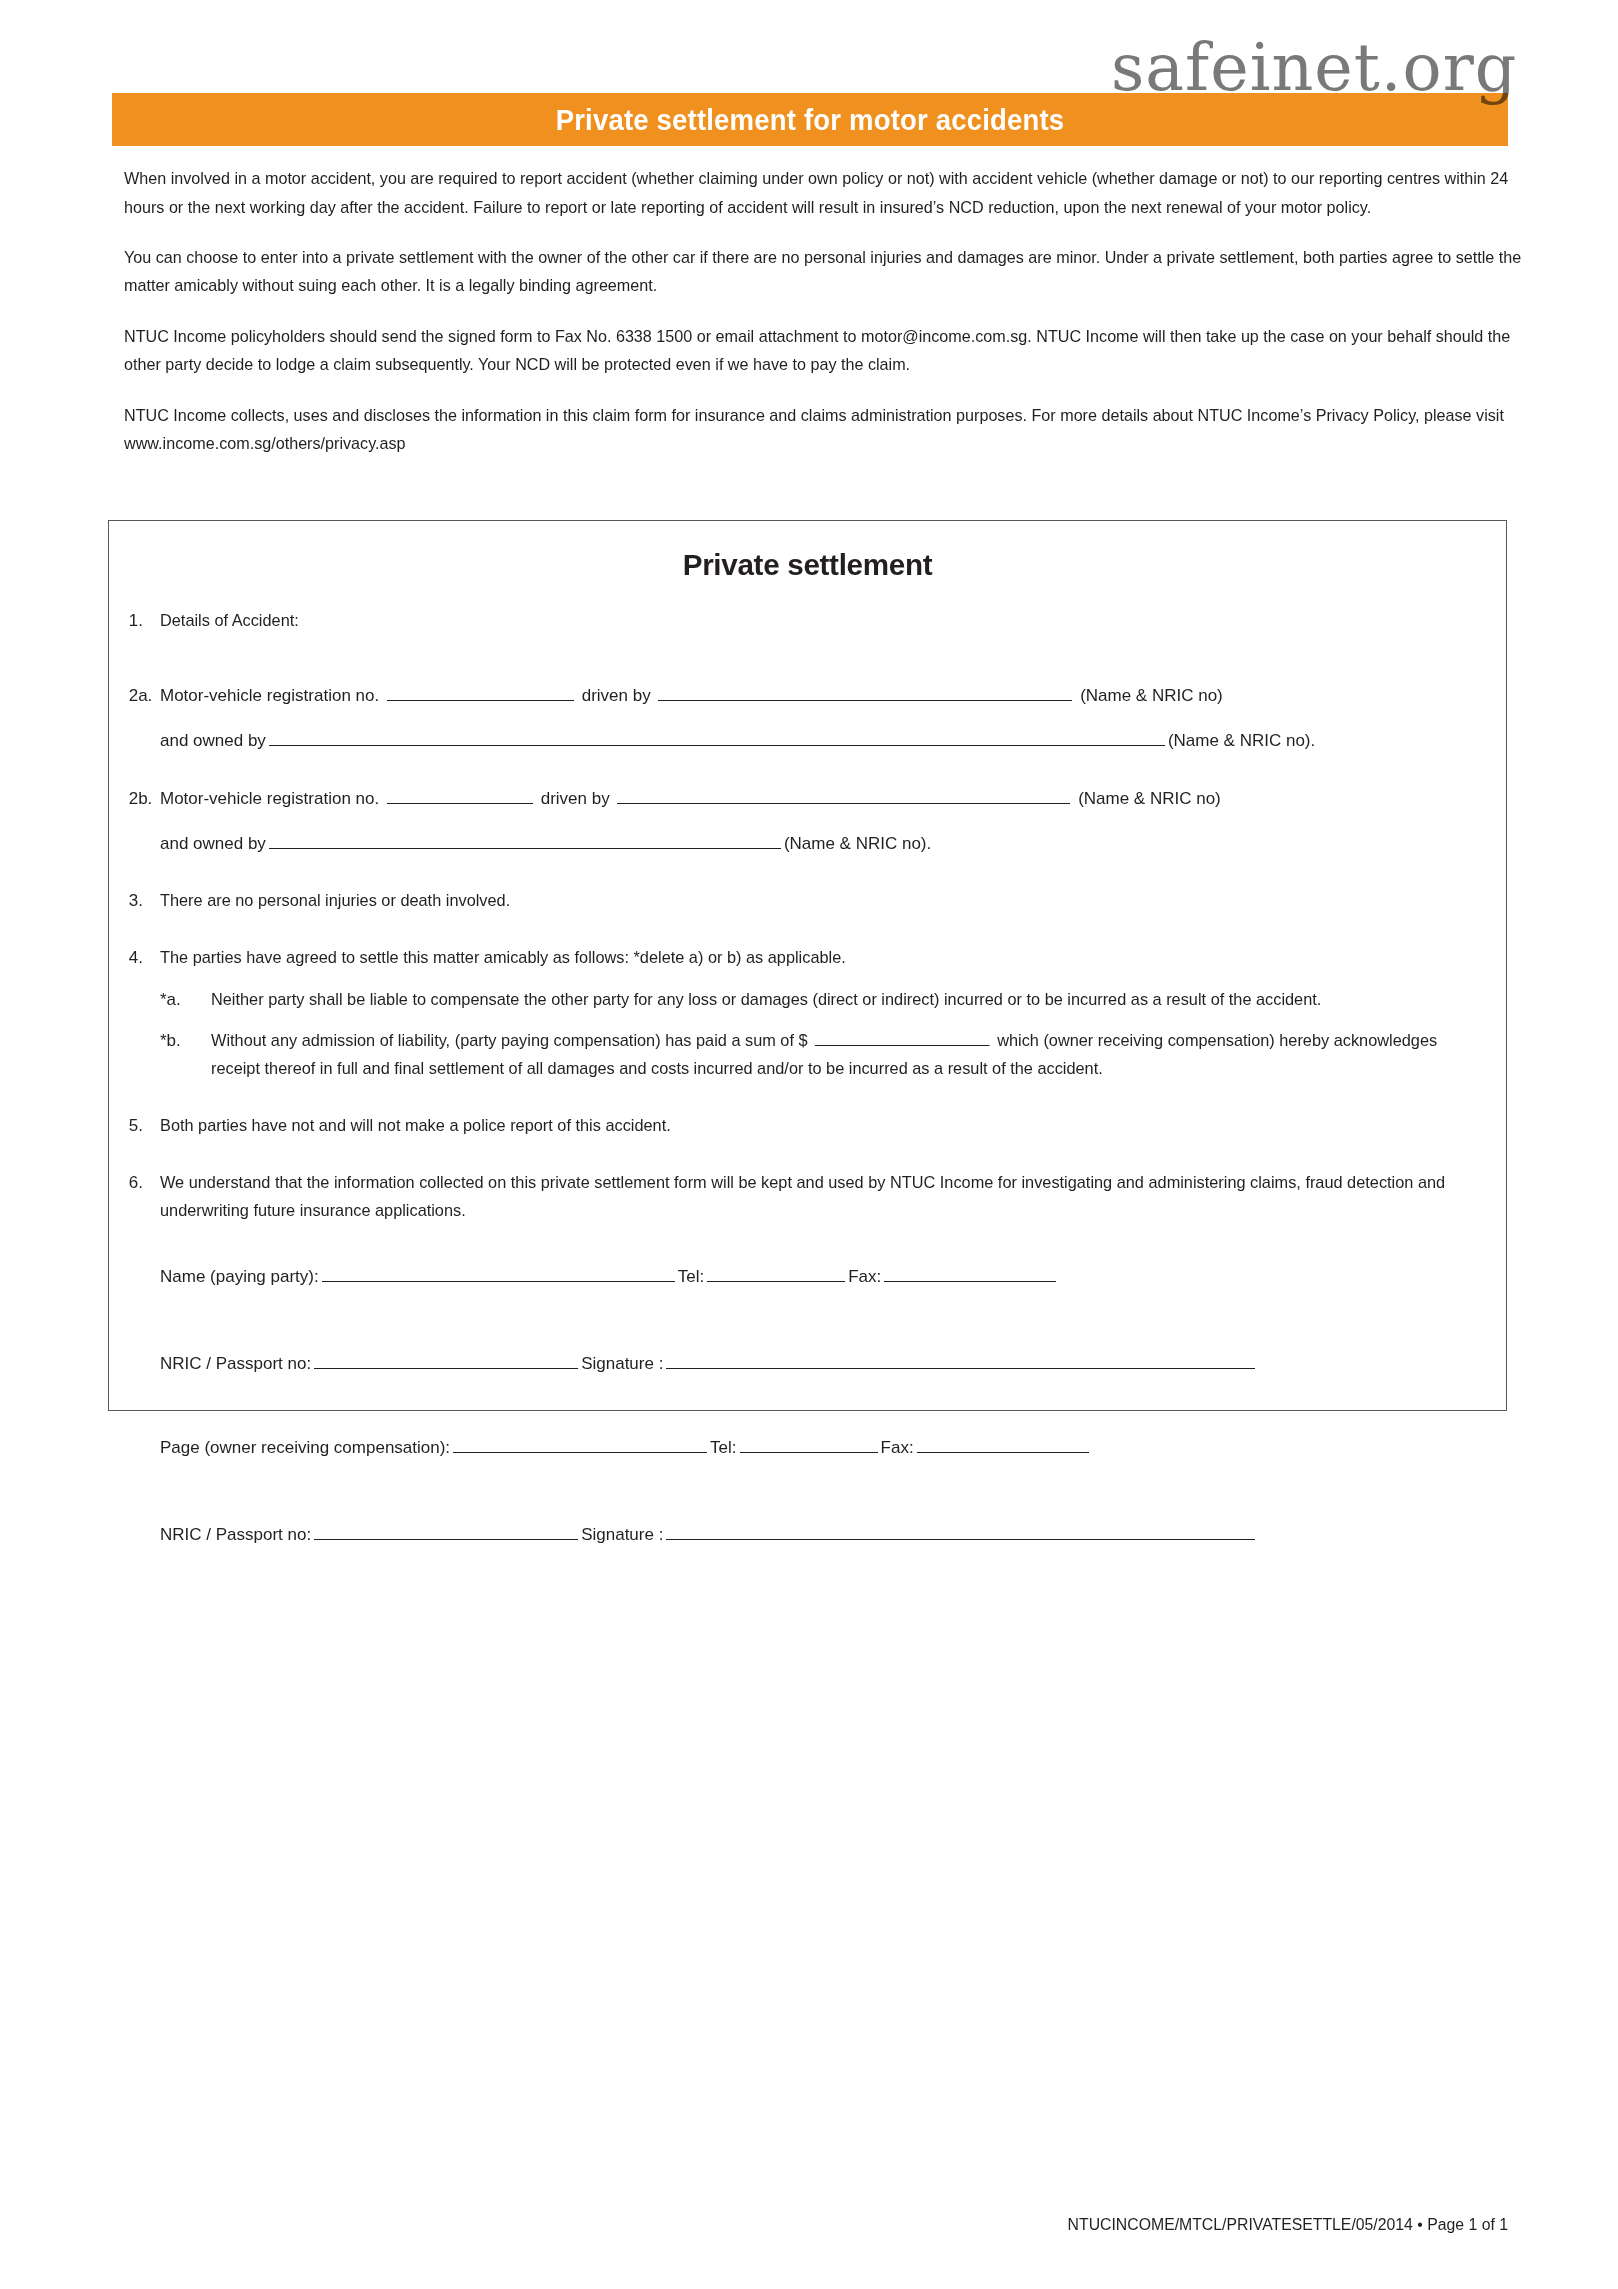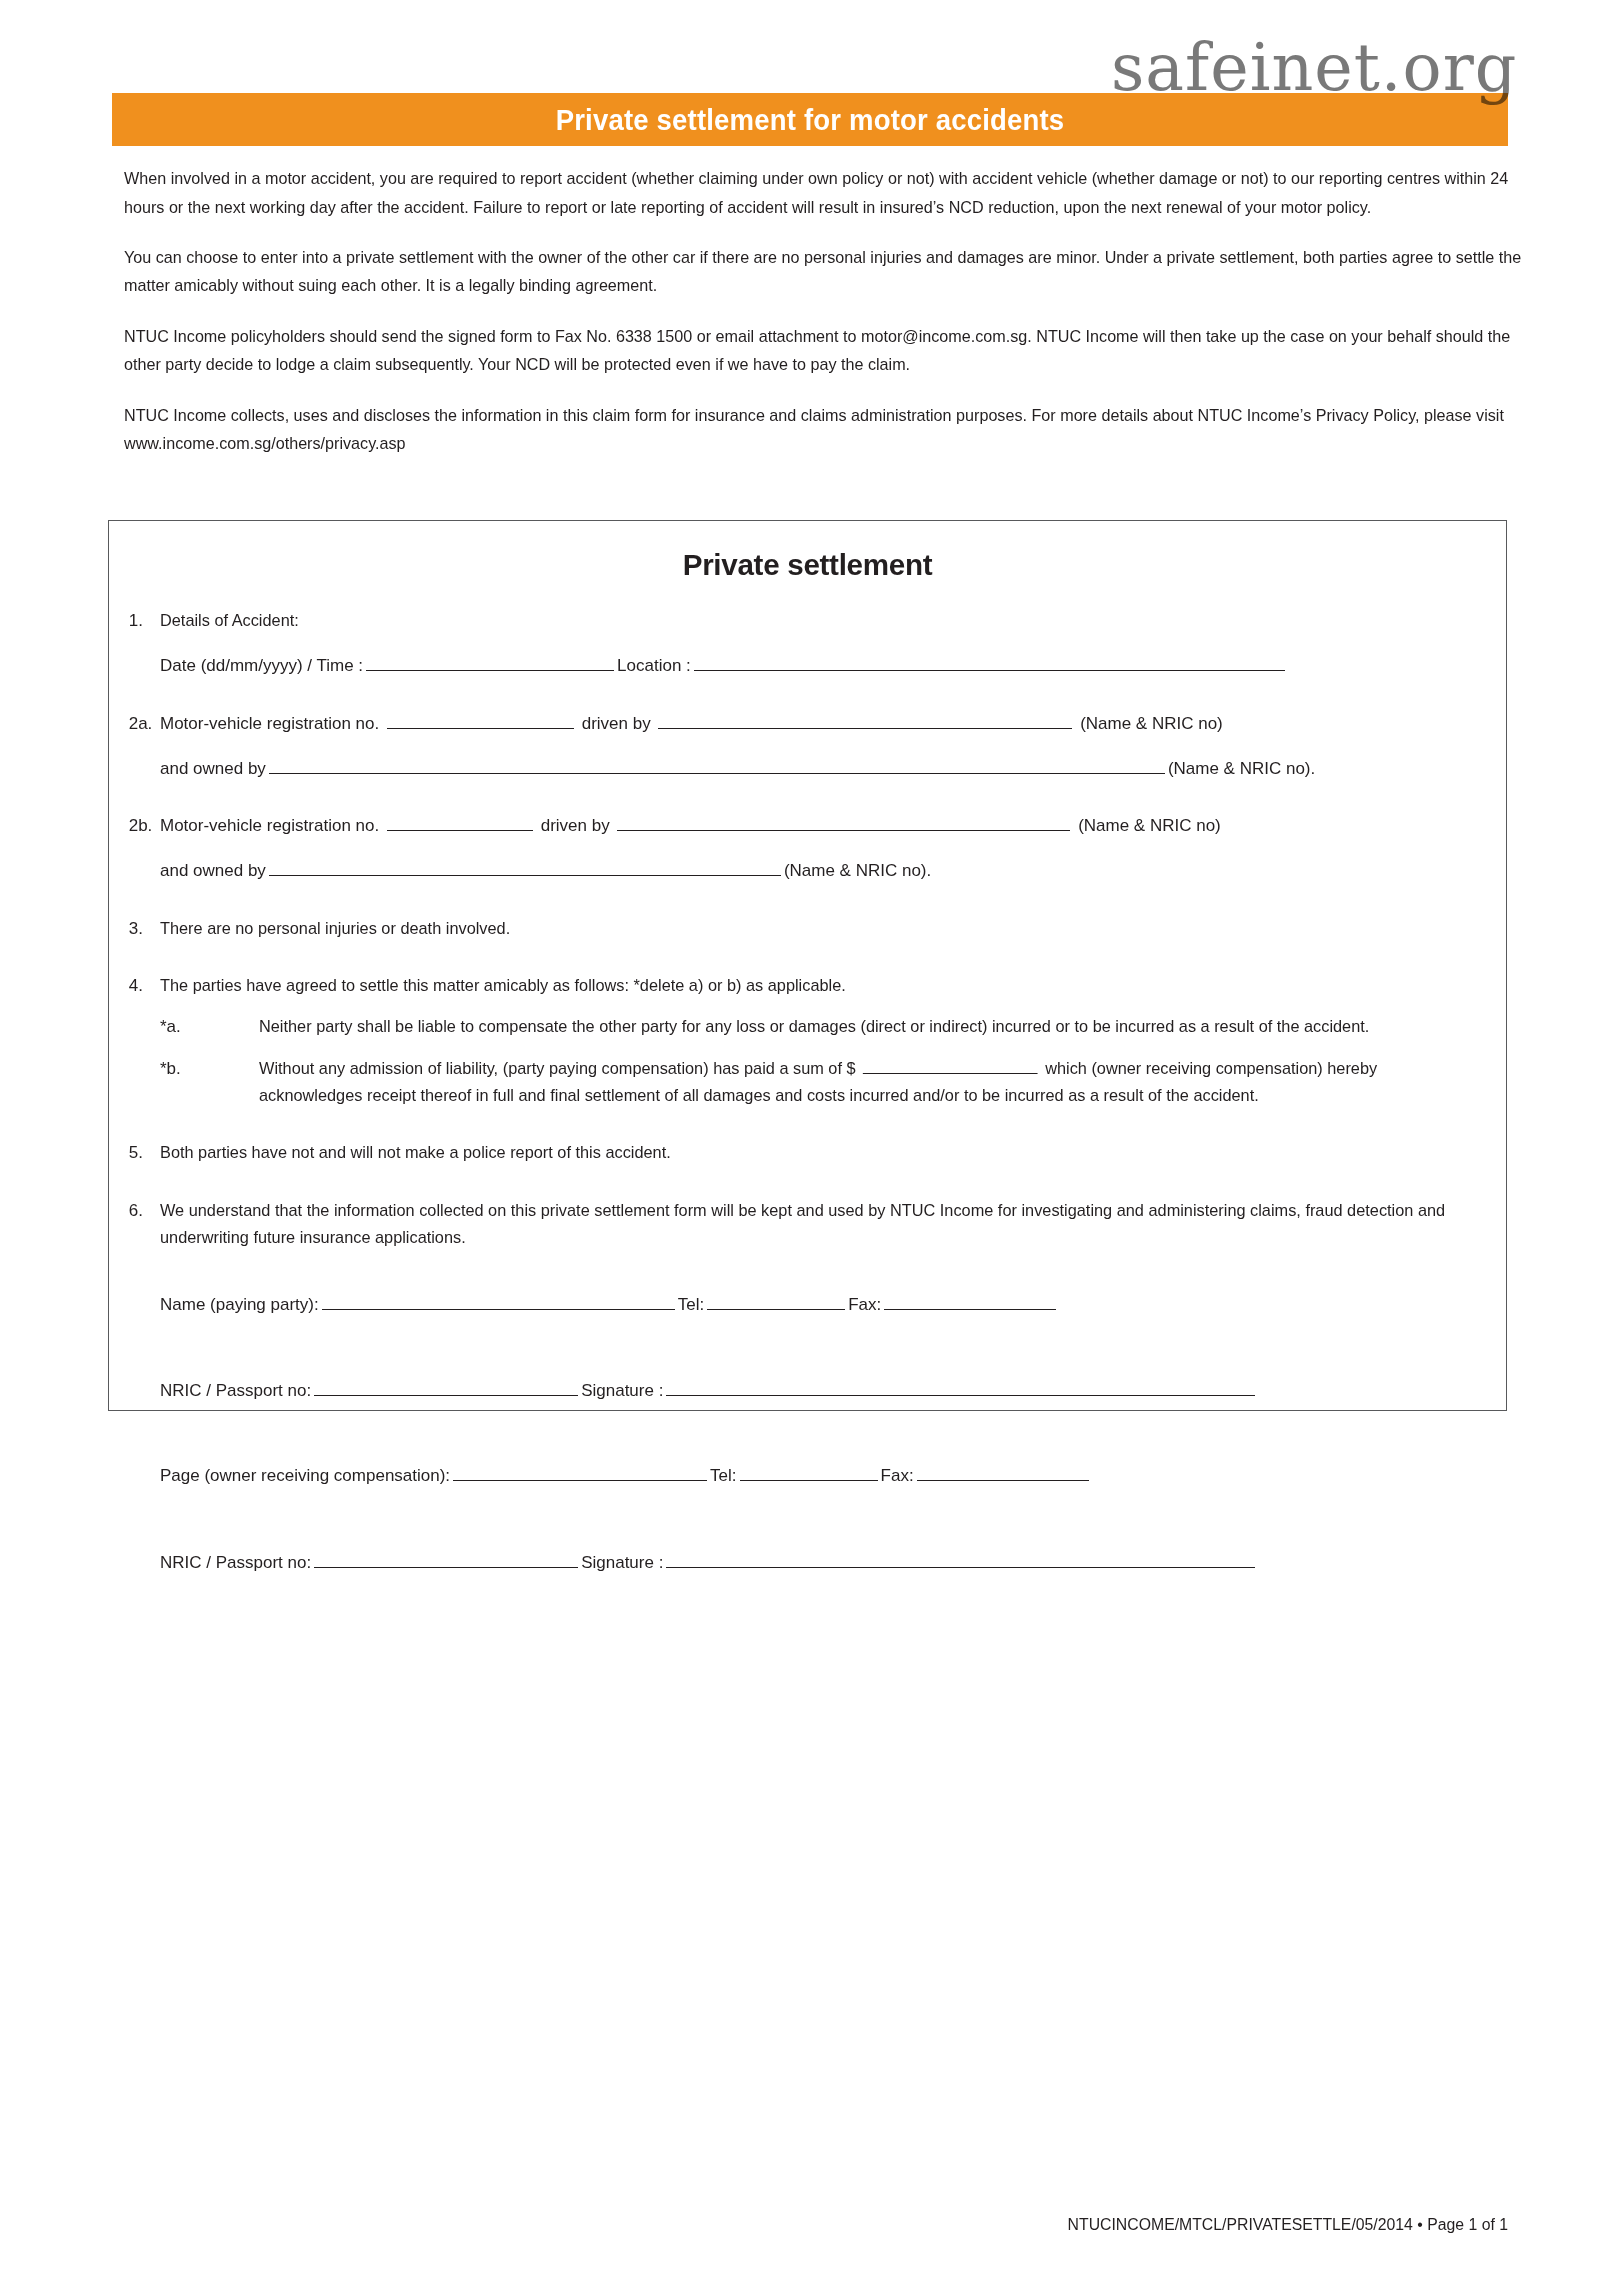--- a/index.html
+++ b/index.html
@@ -140,21 +140,20 @@
   }
   .sub-num {
     width: 51px;
     flex: 0 0 51px;
     padding-left: 0px;
     box-sizing: border-box;
   }
   .sub-body {
     flex: 1 1 auto;
     padding-right: 9.9px;
-    margin-left: 48px;
   }
 
   .spacer-sm { height: 17.7px; }
   .spacer-md { height: 29.6px; }
   .spacer-lg { height: 39px; }
 
   .sig-line {
     display: flex;
     align-items: baseline;
     padding-left: 51px;
@@ -197,26 +196,20 @@
 
       <div class="row">
         <div class="num">1.</div>
         <div class="body-col">
           <div class="txt">Details of Accident:</div>
         </div>
       </div>
 
       <div class="spacer-sm"></div>
 
-      <div class="sig-line">
-        <span>Date (dd/mm/yyyy) / Time :</span>
-        <span class="fill" style="width:248px"></span>
-        <span>Location :</span>
-        <span class="fill" style="width:591px"></span>
-      </div>
 
       <div class="spacer-md"></div>
 
       <div class="row">
         <div class="num">2a.</div>
         <div class="body-col">
           <div style="white-space:nowrap">
             <span>Motor-vehicle registration no.</span>
             <span class="fill" style="width:187px"></span>
             <span>driven by</span>

